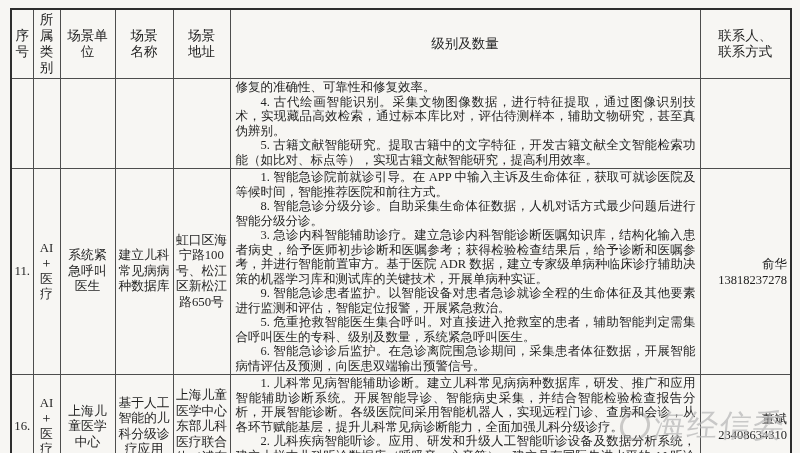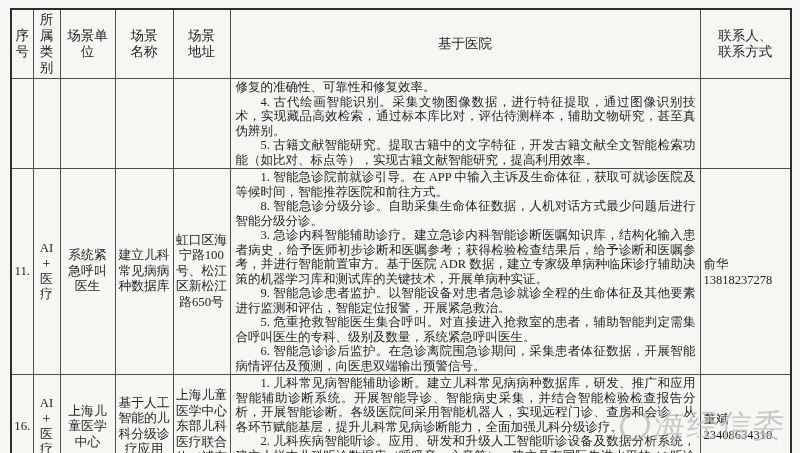--- a/index.html
+++ b/index.html
@@ -34,21 +34,21 @@
   }
   td.req{
     vertical-align:top;
     font-size:12.5px;line-height:14.5px;
     text-align:justify;
     padding:1px 4px 1px 5px;
   }
   td.req p{margin:0;}
   td.req p.indent{text-indent:2em;}
   td.contact{
-    text-align:left;vertical-align:middle;
+    text-align:right;vertical-align:middle;
     font-size:12.5px;line-height:16px;
   }
   tr.hdr{height:47px;}
   tr.r0{height:85px;margin-top:8px;}
   tr.r15{height:205px;}
   tr.r16{height:100px;}
   .watermark{
     position:absolute;right:14px;bottom:6px;
     display:flex;align-items:center;gap:4px;
     pointer-events:none;
@@ -89,21 +89,21 @@
         <th>所
 属
 类
 别</th>
         <th>场景单
 位</th>
         <th>场景
 名称</th>
         <th>场景
 地址</th>
-        <th>基于医院</th>
+        <th>级别及数量</th>
         <th>联系人、
 联系方式</th>
       </tr>
     </thead>
     <tbody>
       <tr class="r0">
         <td class="c"></td>
         <td class="c"></td>
         <td class="c"></td>
         <td class="c"></td>

